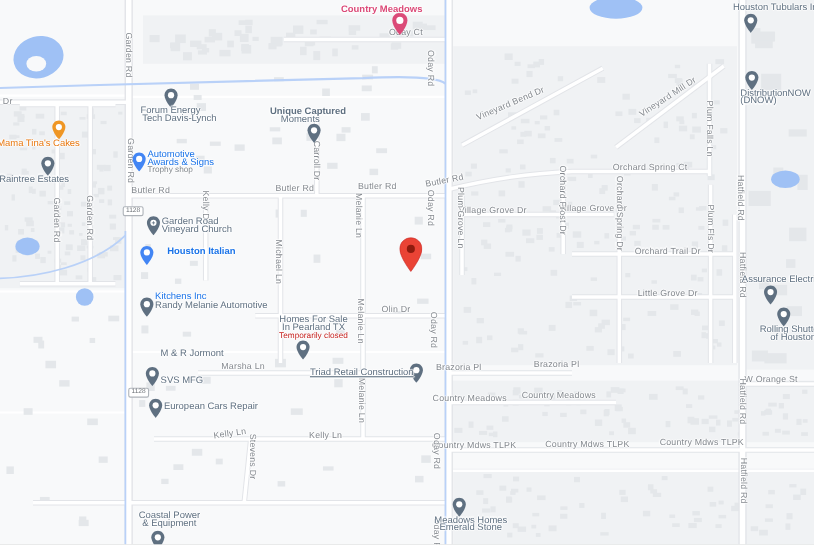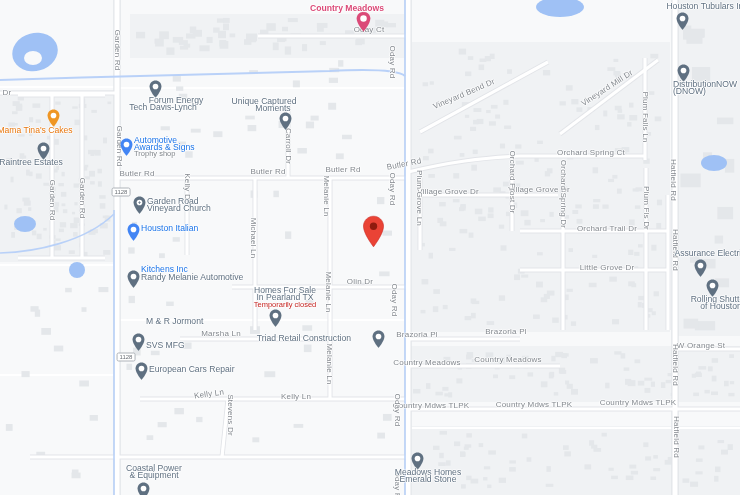--- a/index.html
+++ b/index.html
@@ -696,27 +696,27 @@
     <div class="pin" style="left: 676.5px; top: 63.85px;"><svg width="13" height="18.46" viewBox="0 0 24 34">
         <path d="M12 1C5.9 1 1 5.9 1 12c0 8.5 11 21 11 21s11-12.5 11-21C23 5.9 18.1 1 12 1z" fill="#5f7081"></path>
         <circle cx="12" cy="12" r="5.2" fill="#ffffff"></circle>
       </svg></div>
     <div class="poi-line" style="top: 81px; --c: #5f7081; left: 673px;">DistributionNOW</div>
     <div class="poi-line" style="top: 88px; --c: #5f7081; left: 673px;">(DNOW)</div>
     <div class="pin" style="left: 148.5px; top: 79.85px;"><svg width="13" height="18.46" viewBox="0 0 24 34">
         <path d="M12 1C5.9 1 1 5.9 1 12c0 8.5 11 21 11 21s11-12.5 11-21C23 5.9 18.1 1 12 1z" fill="#5f7081"></path>
         <circle cx="12" cy="12" r="5.2" fill="#ffffff"></circle>
       </svg></div>
-    <div class="poi-line" style="top: 97px; --c: #5f7081; left: 170px; transform: translateX(-50%); padding-left: 12px;">Forum Energy</div>
+    <div class="poi-line" style="top: 97px; --c: #5f7081; left: 155px; transform: translateX(-50%);">Forum Energy</div>
     <div class="poi-line" style="top: 104px; --c: #5f7081; left: 163px; transform: translateX(-50%);">Tech Davis-Lynch</div>
     <div class="pin" style="left: 278.5px; top: 111.85px;"><svg width="13" height="18.46" viewBox="0 0 24 34">
         <path d="M12 1C5.9 1 1 5.9 1 12c0 8.5 11 21 11 21s11-12.5 11-21C23 5.9 18.1 1 12 1z" fill="#5f7081"></path>
         <circle cx="12" cy="12" r="5.2" fill="#ffffff"></circle>
       </svg></div>
-    <div class="poi-line" style="top: 98px; --c: #5f7081; left: 264px; transform: translateX(-50%);">Unique Captured</div>
+    <div class="poi-line" style="top: 98px; --c: #5f7081; left: 280px; transform: translateX(-50%); font-weight: bold;">Unique Captured</div>
     <div class="poi-line" style="top: 105px; --c: #5f7081; left: 273px; transform: translateX(-50%);">Moments</div>
     <div class="pin" style="left: 46.5px; top: 108.85px;"><svg width="13" height="18.46" viewBox="0 0 24 34">
         <path d="M12 1C5.9 1 1 5.9 1 12c0 8.5 11 21 11 21s11-12.5 11-21C23 5.9 18.1 1 12 1z" fill="#ef9624"></path>
         <circle cx="12" cy="12" r="5.2" fill="#ffffff"></circle>
       </svg></div>
     <div class="poi-line" style="top: 127px; --c: #e8770e; left: 35px; transform: translateX(-50%);">Mama Tina's Cakes</div>
     <div class="pin" style="left: 119.5px; top: 137.85px;"><svg width="13" height="18.46" viewBox="0 0 24 34">
         <path d="M12 1C5.9 1 1 5.9 1 12c0 8.5 11 21 11 21s11-12.5 11-21C23 5.9 18.1 1 12 1z" fill="#4285f4"></path>
         <circle cx="12" cy="12" r="5.2" fill="#ffffff"></circle>
       </svg></div>
@@ -732,21 +732,21 @@
         <path d="M12 1C5.9 1 1 5.9 1 12c0 8.5 11 21 11 21s11-12.5 11-21C23 5.9 18.1 1 12 1z" fill="#5f7081"></path>
         <circle cx="12" cy="12" r="5.2" fill="#ffffff"></circle>
         <text x="12" y="15.6" text-anchor="middle" font-size="11" fill="#5f7081" font-family="Liberation Sans, sans-serif" font-weight="bold">+</text>
       </svg></div>
     <div class="poi-line" style="top: 198px; --c: #5f7081; left: 147px;">Garden Road</div>
     <div class="poi-line" style="top: 205px; --c: #5f7081; left: 147px;">Vineyard Church</div>
     <div class="pin" style="left: 126.5px; top: 222.85px;"><svg width="13" height="18.46" viewBox="0 0 24 34">
         <path d="M12 1C5.9 1 1 5.9 1 12c0 8.5 11 21 11 21s11-12.5 11-21C23 5.9 18.1 1 12 1z" fill="#4285f4"></path>
         <circle cx="12" cy="12" r="5.2" fill="#ffffff"></circle>
       </svg></div>
-    <div class="poi-line" style="top: 225px; --c: #1a73e8; left: 141px;">Houston Italian</div>
+    <div class="poi-line" style="top: 225px; --c: #1a73e8; left: 152px; font-weight: bold;">Houston Italian</div>
     <div class="poi-line" style="top: 232px; --c: #1a73e8; left: 141px; margin-top: 34px;">Kitchens Inc</div>
     <div class="pin" style="left: 126.5px; top: 269.85px;"><svg width="13" height="18.46" viewBox="0 0 24 34">
         <path d="M12 1C5.9 1 1 5.9 1 12c0 8.5 11 21 11 21s11-12.5 11-21C23 5.9 18.1 1 12 1z" fill="#5f7081"></path>
         <circle cx="12" cy="12" r="5.2" fill="#ffffff"></circle>
       </svg></div>
     <div class="poi-line" style="top: 274px; --c: #5f7081; left: 141px;">Randy Melanie Automotive</div>
     <div class="pin" style="left: 268.5px; top: 308.85px;"><svg width="13" height="18.46" viewBox="0 0 24 34">
         <path d="M12 1C5.9 1 1 5.9 1 12c0 8.5 11 21 11 21s11-12.5 11-21C23 5.9 18.1 1 12 1z" fill="#5f7081"></path>
         <circle cx="12" cy="12" r="5.2" fill="#ffffff"></circle>
       </svg></div>
@@ -761,21 +761,21 @@
     <div class="poi-line" style="top: 342px; --c: #5f7081; left: 146px;">SVS MFG</div>
     <div class="pin" style="left: 134.5px; top: 361.85px;"><svg width="13" height="18.46" viewBox="0 0 24 34">
         <path d="M12 1C5.9 1 1 5.9 1 12c0 8.5 11 21 11 21s11-12.5 11-21C23 5.9 18.1 1 12 1z" fill="#5f7081"></path>
         <circle cx="12" cy="12" r="5.2" fill="#ffffff"></circle>
       </svg></div>
     <div class="poi-line" style="top: 366px; --c: #5f7081; left: 149px;">European Cars Repair</div>
     <div class="pin" style="left: 371.5px; top: 329.85px;"><svg width="13" height="18.46" viewBox="0 0 24 34">
         <path d="M12 1C5.9 1 1 5.9 1 12c0 8.5 11 21 11 21s11-12.5 11-21C23 5.9 18.1 1 12 1z" fill="#5f7081"></path>
         <circle cx="12" cy="12" r="5.2" fill="#ffffff"></circle>
       </svg></div>
-    <div class="poi-line" style="top: 335px; --c: #5f7081; right: 389px;">Triad Retail Construction</div>
+    <div class="poi-line" style="top: 335px; --c: #5f7081; right: 364px; text-decoration: underline;">Triad Retail Construction</div>
     <div class="pin" style="left: 693.5px; top: 258.85px;"><svg width="13" height="18.46" viewBox="0 0 24 34">
         <path d="M12 1C5.9 1 1 5.9 1 12c0 8.5 11 21 11 21s11-12.5 11-21C23 5.9 18.1 1 12 1z" fill="#5f7081"></path>
         <circle cx="12" cy="12" r="5.2" fill="#ffffff"></circle>
       </svg></div>
     <div class="poi-line" style="top: 250px; --c: #5f7081; left: 710px; transform: translateX(-50%);">Assurance Electric</div>
     <div class="pin" style="left: 705.5px; top: 278.85px;"><svg width="13" height="18.46" viewBox="0 0 24 34">
         <path d="M12 1C5.9 1 1 5.9 1 12c0 8.5 11 21 11 21s11-12.5 11-21C23 5.9 18.1 1 12 1z" fill="#5f7081"></path>
         <circle cx="12" cy="12" r="5.2" fill="#ffffff"></circle>
       </svg></div>
     <div class="poi-line" style="top: 296px; --c: #5f7081; left: 721px; transform: translateX(-50%);">Rolling Shutters</div>

